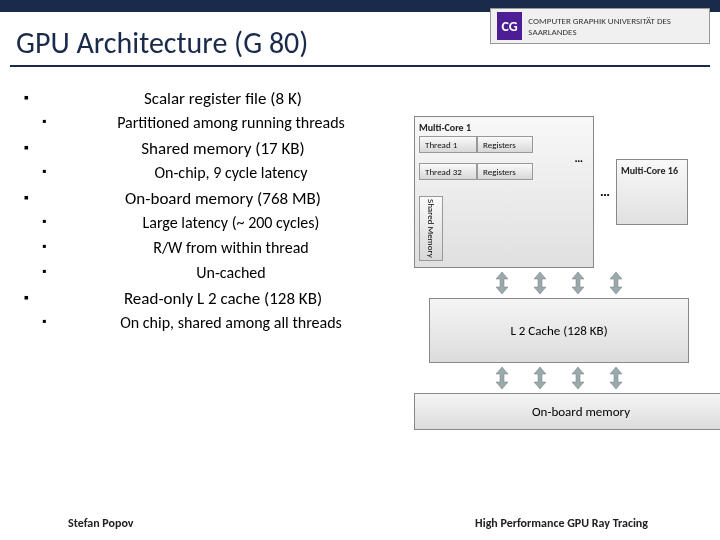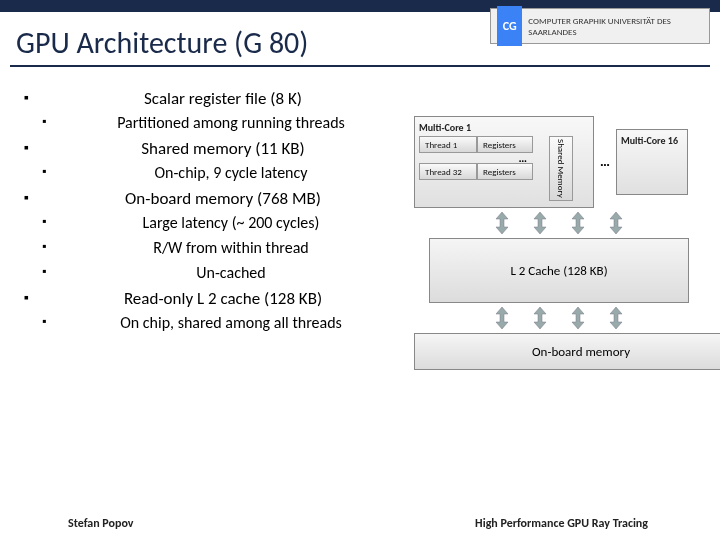--- a/index.html
+++ b/index.html
@@ -1,39 +1,39 @@
 <!DOCTYPE html>
 <html><head>
 <meta charset="utf-8">
 <style>
   * { margin: 0; padding: 0; box-sizing: border-box; }
   body { width: 720px; height: 540px; background: #fff; font-family: Calibri, Arial, sans-serif; position: relative; overflow: hidden; }
   
   .topbar { height: 12px; background: #1a2a4a; }
   .logo-area { position: absolute; top: 8px; right: 10px; width: 220px; height: 36px; display: flex; align-items: center; gap: 6px; border: 1px solid #999; background: #f0f0f0; padding: 2px 6px; font-size: 9px; color: #333; }
-  .logo-area .cg { width: 28px; height: 40px; background: #3b82f6; display: flex; align-items: center; justify-content: center; color: #fff; font-weight: bold; font-size: 12px; }
+  .logo-area .cg { width: 28px; height: 28px; background: #4c1d95; display: flex; align-items: center; justify-content: center; color: #fff; font-weight: bold; font-size: 14px; }
   
   .title { font-size: 30px; color: #1a2a4a; padding: 12px 0 0 16px; }
   .title-underline { height: 2px; background: #1a2a4a; margin: 4px 10px 0 10px; }
   
   .content { position: absolute; top: 88px; left: 24px; width: 380px; font-size: 17px; color: #000; }
   .content ul { list-style: none; }
   .content li { margin-bottom: 6px; padding-left: 18px; position: relative; text-align: center; }
   .content li::before { content: "▪"; position: absolute; left: 0; top: 1px; font-size: 14px; color: #000; }
   .content ul ul { margin-top: 4px; }
   .content ul ul li { font-size: 16px; padding-left: 16px; }
   .content ul ul li::before { font-size: 12px; }
   
   .diagram { position: absolute; top: 116px; right: 16px; width: 290px; }
   .core-row { display: flex; align-items: center; }
   .core { border: 1px solid #888; background: linear-gradient(#f8f8f8, #e0e0e0); padding: 4px 4px 6px 4px; position: relative; }
   .core1 { width: 180px; }
   .core16 { width: 72px; height: 66px; }
   .core-label { font-size: 10px; font-weight: bold; color: #222; margin-bottom: 2px; display: block; }
-  .core-body { display: flex; gap: 16px; }
+  .core-body { display: flex; gap: 16px; flex-direction: column; }
   .threads-col { display: flex; flex-direction: column; gap: 0; }
   .thread-row { display: flex; }
   .thread-cell { border: 1px solid #999; background: linear-gradient(#fafafa, #d8d8d8); font-size: 9px; padding: 2px 5px; color: #111; }
   .tc-thread { width: 58px; }
   .tc-reg { width: 56px; }
   .dots { font-size: 12px; font-weight: bold; text-align: right; padding-right: 6px; line-height: 10px; }
   .shared-mem { border: 1px solid #999; background: linear-gradient(#fafafa, #d8d8d8); writing-mode: vertical-rl; text-orientation: mixed; font-size: 9px; text-align: center; padding: 2px; width: 24px; display: flex; align-items: center; justify-content: center; }
   .between-dots { font-size: 14px; font-weight: bold; padding: 0 6px; }
   
   .arrows-row { display: flex; gap: 18px; justify-content: center; padding: 4px 0; }
@@ -59,21 +59,21 @@
 <div class="title">GPU Architecture (G 80)</div>
 <div class="title-underline"></div>
 
 <div class="content">
   <ul>
     <li><span>Scalar register file (8 K)</span>
       <ul>
           <li>Partitioned among running threads</li>
         </ul>
     </li>
-    <li><span>Shared memory (11 KB)</span>
+    <li><span>Shared memory (17 KB)</span>
       <ul>
           <li>On-chip, 9 cycle latency</li>
         </ul>
     </li>
     <li><span>On-board memory (768 MB)</span>
       <ul>
         <li>Large latency (~ 200 cycles)</li>
         <li>R/W from within thread</li>
         <li>Un-cached</li>
       </ul>

